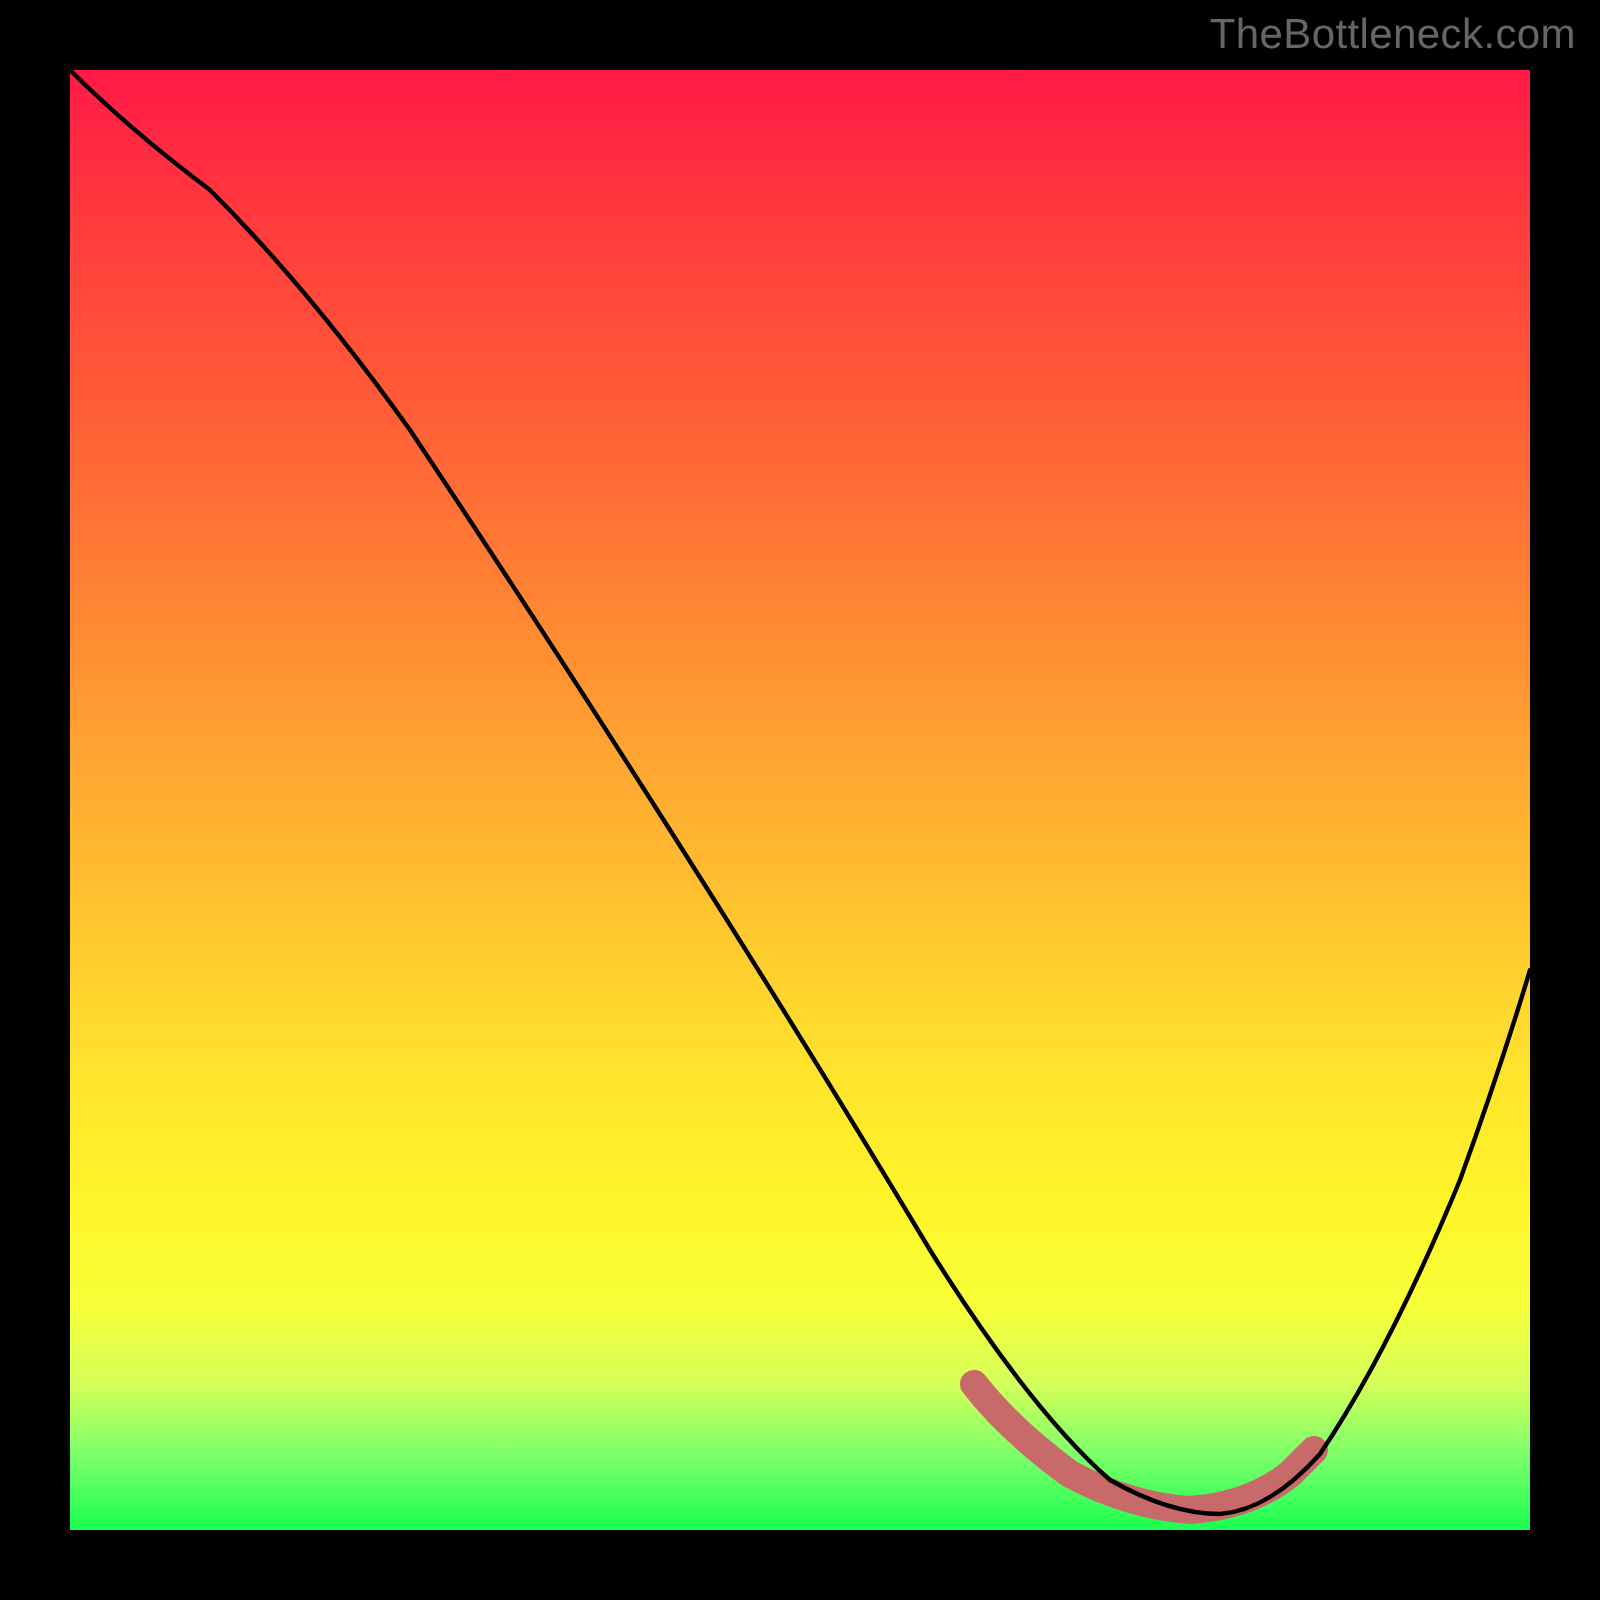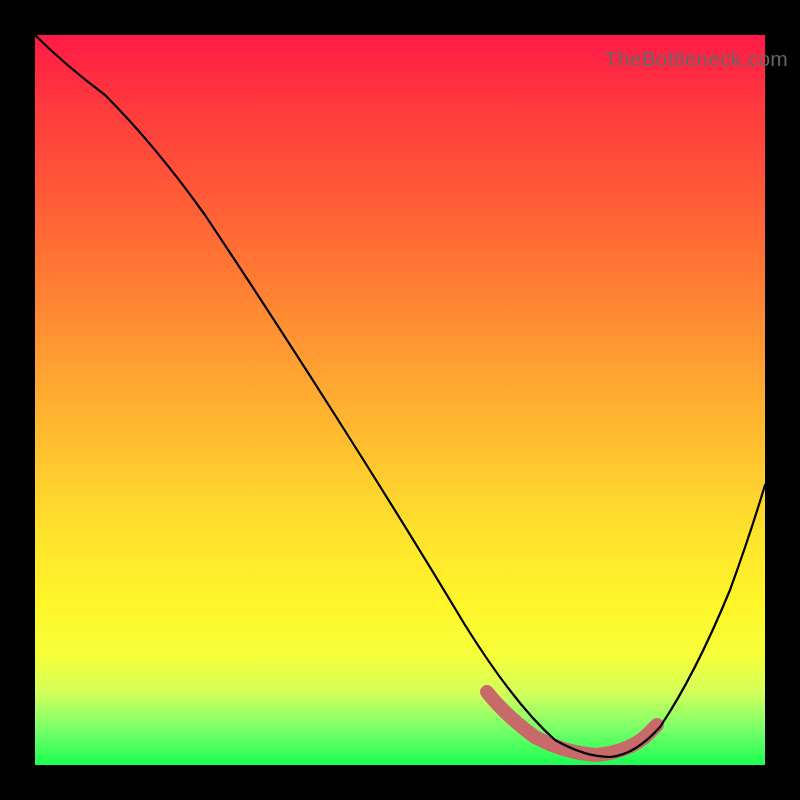--- a/index.html
+++ b/index.html
@@ -19,21 +19,20 @@
   }
   .watermark {
     position: absolute;
     top: 6px;
     right: 12px;
     color: #666;
     font-size: 21px;
     font-weight: 500;
     letter-spacing: 0.2px;
     z-index: 5;
-    margin-top: 41px;
   }
   .plot-area {
     position: absolute;
     left: 35px;
     top: 35px;
     width: 730px;
     height: 730px;
     overflow: hidden;
   }
   .gradient {

